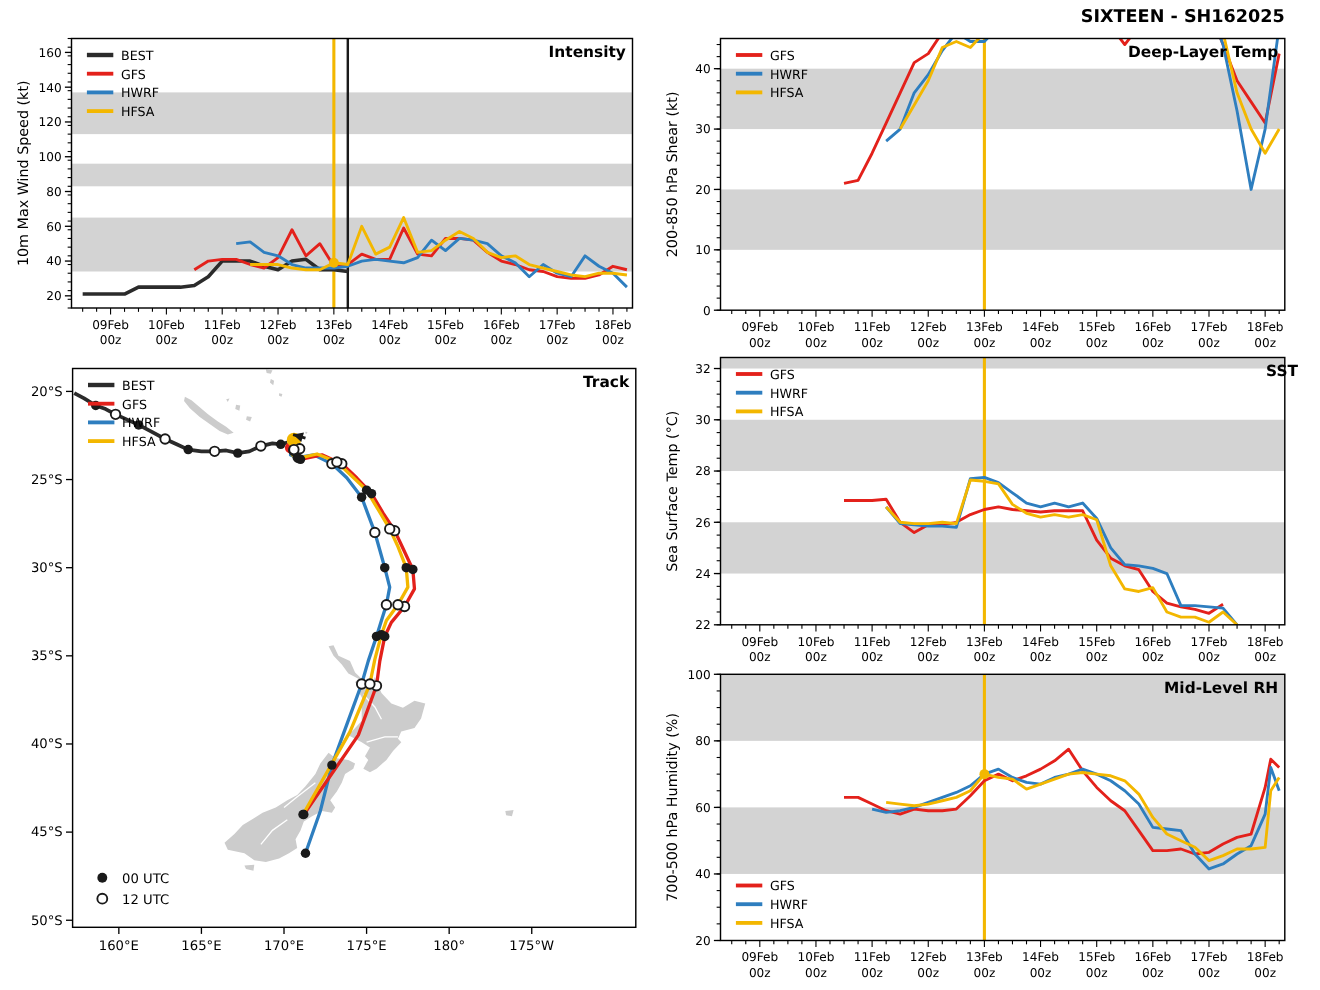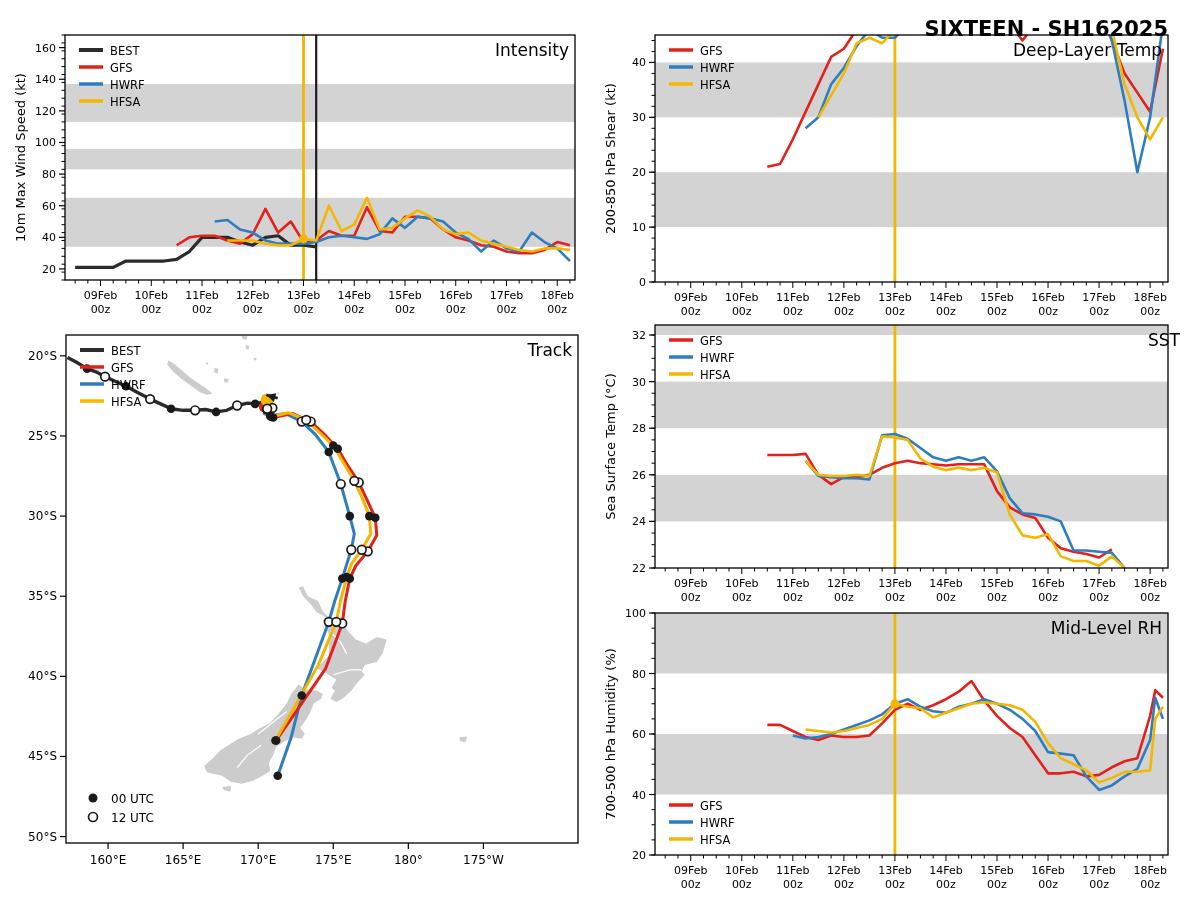--- a/index.html
+++ b/index.html
@@ -1,22 +1,22 @@
 <!DOCTYPE html>
 <html><head>
 <meta charset="utf-8">
 <style>
   html,body{margin:0;padding:0;background:#fff;}
   #figure{position:relative;width:1200px;height:900px;background:#fff;overflow:hidden;
           font-family:"DejaVu Sans", sans-serif;}
   #fig-svg{position:absolute;left:0;top:0;}
   #fig-svg text{font-family:"DejaVu Sans", sans-serif;fill:#000;}
   .page-title{position:absolute;left:10px;top:2px;font-size:21px;font-weight:bold;color:#000;}
-  .storm-id{position:absolute;right:32px;top:5px;font-size:21px;font-weight:bold;color:#000;margin-top:12px;}
-  .panel-label{position:absolute;font-size:17px;font-weight:normal;color:#000;pointer-events:none;}
+  .storm-id{position:absolute;right:32px;top:5px;font-size:16px;font-weight:bold;color:#000;}
+  .panel-label{position:absolute;font-size:14px;font-weight:bold;color:#000;pointer-events:none;}
   #lbl-intensity{right:631px;top:40px;}
   #lbl-shear{right:38px;top:40px;}
   #lbl-sst{right:20px;top:330px;}
   #lbl-rh{right:38px;top:618px;margin-left:12px;}
   #lbl-track{right:628px;top:340px;}
   .logos{position:absolute;left:2px;top:858px;width:220px;height:42px;margin-top:48px;}
   .noaa{position:absolute;left:2px;top:2px;width:36px;height:36px;border-radius:50%;
         background:radial-gradient(circle at 35% 30%, #2c5ba8 0%, #1d3a6e 55%, #142a52 100%);}
   .noaa svg{position:absolute;left:0;top:0;}
   .cira{position:absolute;left:44px;top:0px;font-size:31px;font-weight:bold;color:#25418f;

